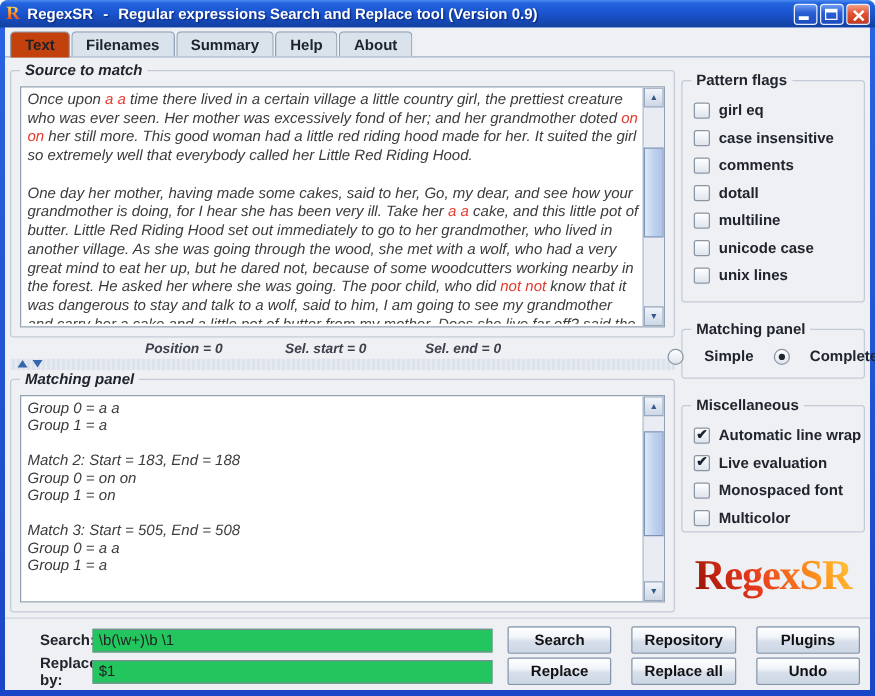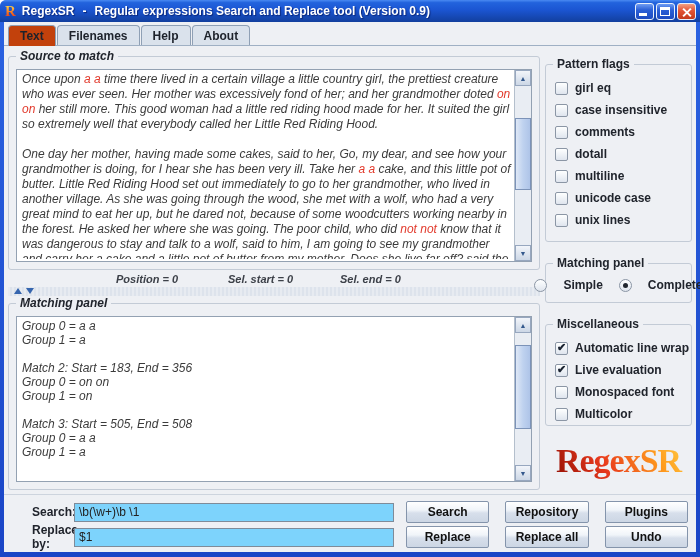--- a/index.html
+++ b/index.html
@@ -97,21 +97,21 @@
   .logo { margin-top:16px; text-align:center; font-family:"Liberation Serif",serif; font-weight:bold;
           font-size:34px; letter-spacing:-1px; color:#d43813;
           background:linear-gradient(60deg,#8f0d03 5%,#e8391d 40%,#ff9d1e 75%,#ffd94f 100%);
           -webkit-background-clip:text; background-clip:text; -webkit-text-fill-color:transparent; }
 
   
   .bottombar { height:58px; flex:none; border-top:1px solid #cdd4de; padding:6px 8px 4px;
                display:flex; flex-direction:column; justify-content:space-between; }
   .brow { display:flex; align-items:center; height:22px; }
   .blabel { width:62px; flex:none; font-weight:bold; font-size:12px; color:#20242c; padding-left:20px; }
-  .binput { width:320px; height:19px; border:1px solid #7f8b99; background:#7dd3fc; font-family:"Liberation Sans",sans-serif;
+  .binput { width:320px; height:19px; border:1px solid #7f8b99; background:#22c55e; font-family:"Liberation Sans",sans-serif;
             font-size:12px; padding:1px 4px; color:#222; outline:none; }
   .btngroup { display:flex; gap:16px; margin-left:12px; flex:1; }
   .btn { flex:1; height:22px; min-width:66px; border:1px solid #8494ab; border-radius:2px; font-weight:bold; font-size:12px;
          color:#111; background:linear-gradient(180deg,#ffffff 0%,#f0f4f9 40%,#d7dfeb 55%,#ccd6e4 100%);
          display:flex; align-items:center; justify-content:center; cursor:pointer; }
 </style>
 </head>
 <body>
 
 <div class="window">
@@ -130,20 +130,21 @@
           <span class="glyph-close"></span>
         </div>
     </div>
   </div>
 
   <div class="body-wrap">
 
     <div class="tabbar" id="tabbar">
         <div class="tab active">Text</div>
         <div class="tab">Filenames</div>
+        <div class="tab">Summary</div>
         <div class="tab">Help</div>
         <div class="tab">About</div>
       </div>
 
     <div class="content">
 
       <div class="left-col">
 
         <div class="group source-group">
           <span class="group-title">Source to match</span>
@@ -173,21 +174,21 @@
           </div>
         </div>
 
         <div class="group match-group">
           <span class="group-title">Matching panel</span>
           <div class="textpane">
             <div class="text-content" id="match-text">
                 <div class="mline">Group 0 = a a</div>
                 <div class="mline">Group 1 = a</div>
                 <div class="mline">&nbsp;</div>
-                <div class="mline">Match 2: Start = 183, End = 356</div>
+                <div class="mline">Match 2: Start = 183, End = 188</div>
                 <div class="mline">Group 0 = on on</div>
                 <div class="mline">Group 1 = on</div>
                 <div class="mline">&nbsp;</div>
                 <div class="mline">Match 3: Start = 505, End = 508</div>
                 <div class="mline">Group 0 = a a</div>
                 <div class="mline">Group 1 = a</div>
                 <div class="mline">&nbsp;</div>
               </div>
             <div class="vscroll">
               <div class="sbtn up">▲</div>

